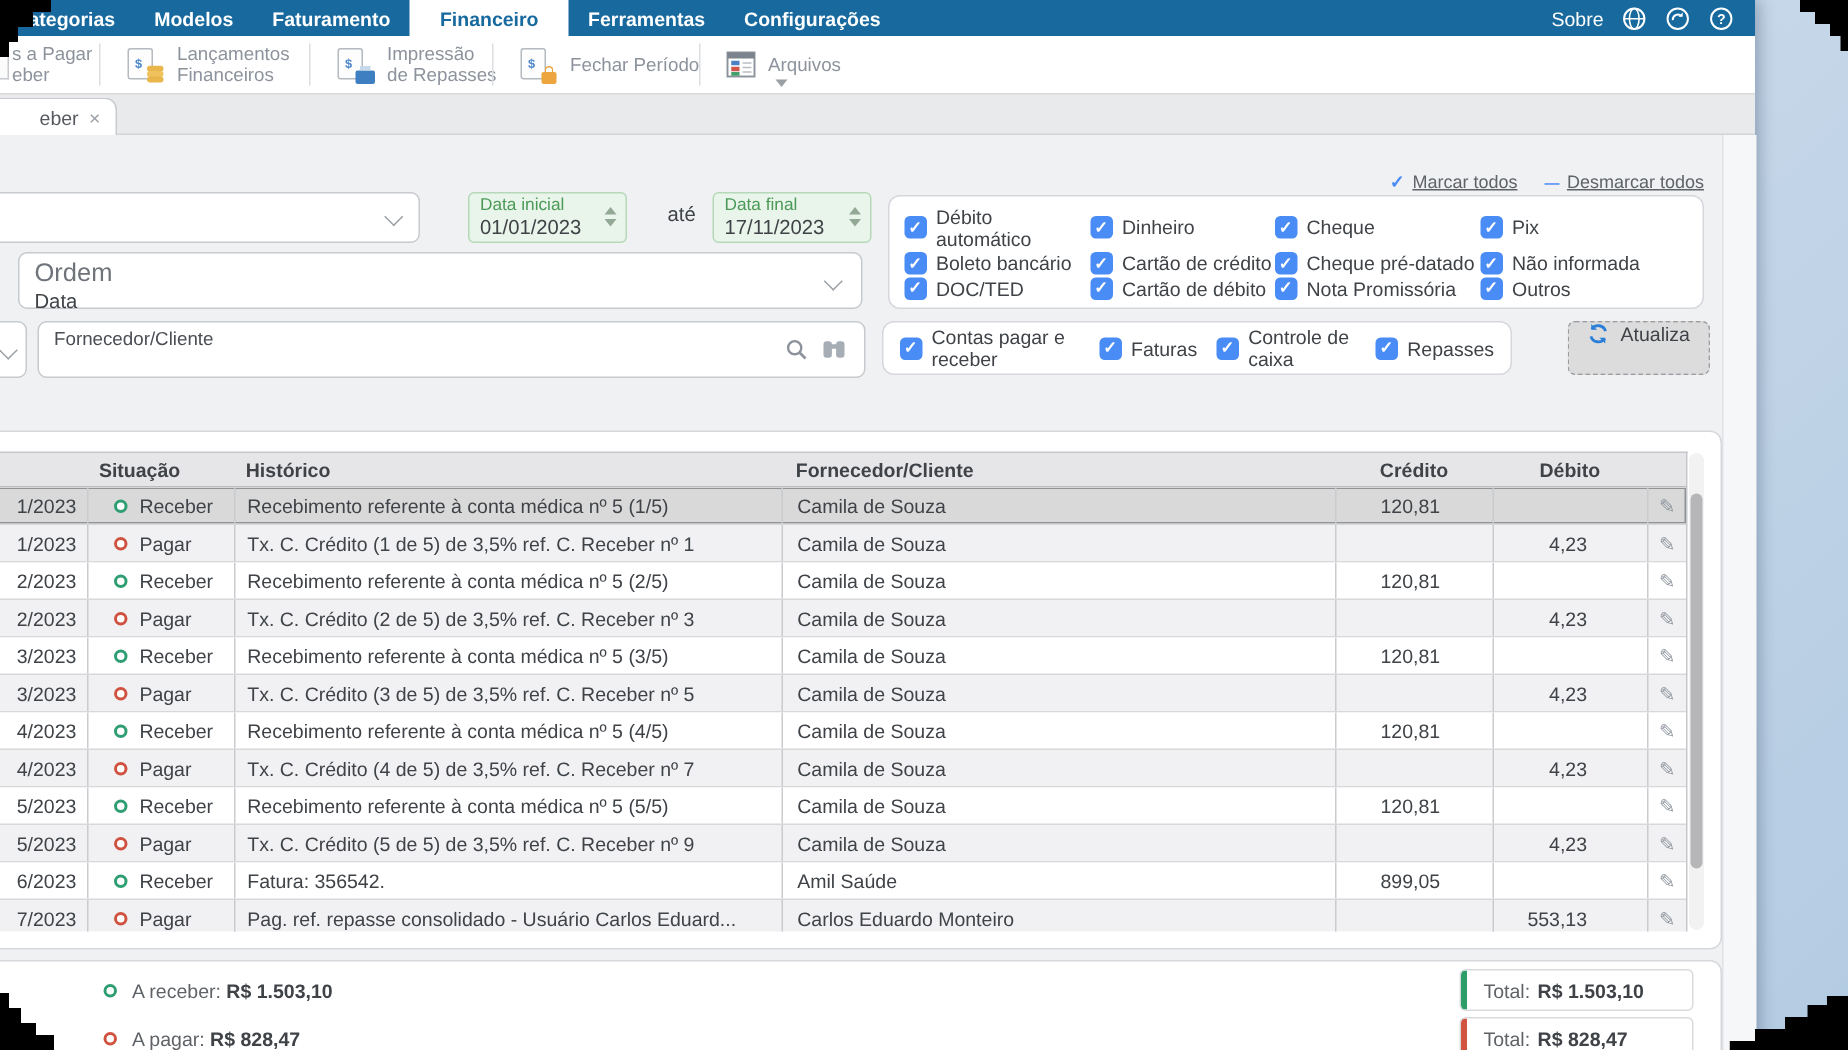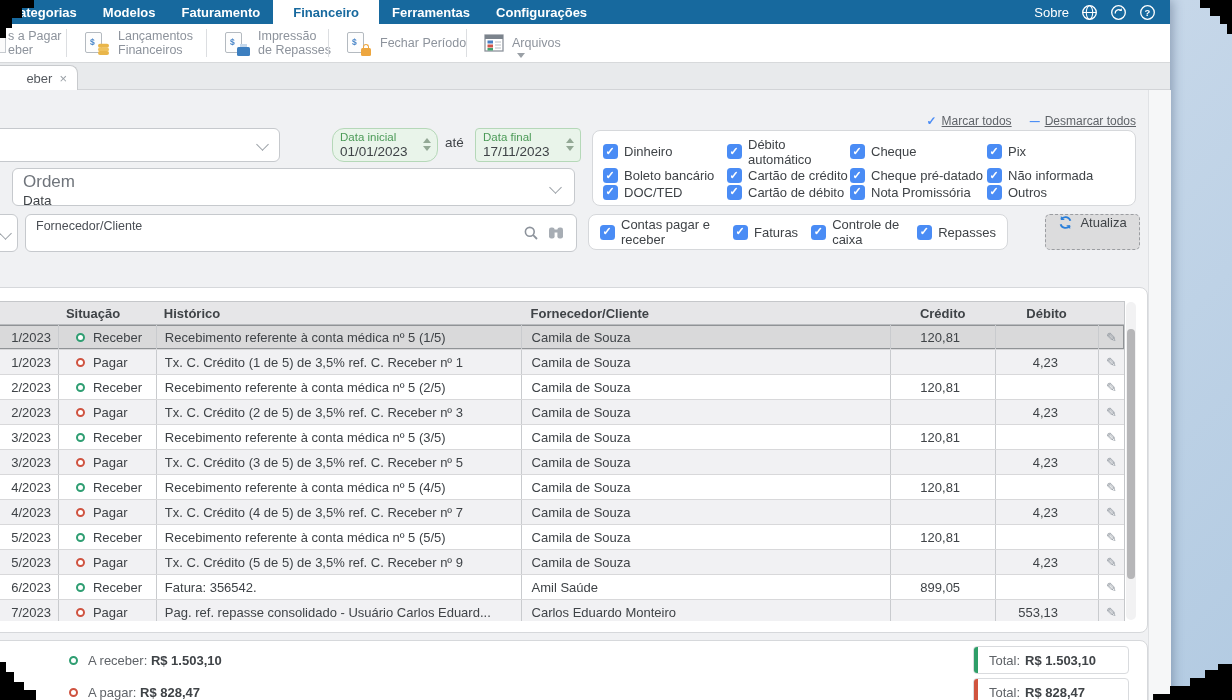--- a/index.html
+++ b/index.html
@@ -227,21 +227,21 @@
         <span class="tab-close">×</span>
       </div>
     </div>
 
     <div class="content">
 
       <div class="dd-main">
           <span class="chev"></span>
         </div>
 
-      <div class="date-field" style="left:332px;border-radius:12px;">
+      <div class="date-field" style="left:312px;">
         <div class="lbl">Data inicial</div>
         <div class="val">01/01/2023</div>
         <span class="spin">
             <span class="sp-u"></span>
             <span class="sp-d"></span>
           </span>
       </div>
       <span class="ate">até</span>
       <div class="date-field" style="left:475px;">
         <div class="lbl">Data final</div>
@@ -283,25 +283,25 @@
           </span>
         <span class="link">
             <span class="mark-dash"></span>
             <u>Desmarcar todos</u>
           </span>
       </div>
 
       <div class="paybox">
         <label class="cb">
             <span class="cbx"></span>
+            <span>Débito automático</span>
+          </label>
+        <label class="cb">
+            <span class="cbx"></span>
             <span>Dinheiro</span>
-          </label>
-        <label class="cb">
-            <span class="cbx"></span>
-            <span>Débito automático</span>
           </label>
         <label class="cb">
             <span class="cbx"></span>
             <span>Cheque</span>
           </label>
         <label class="cb">
             <span class="cbx"></span>
             <span>Pix</span>
           </label>
         <label class="cb">

